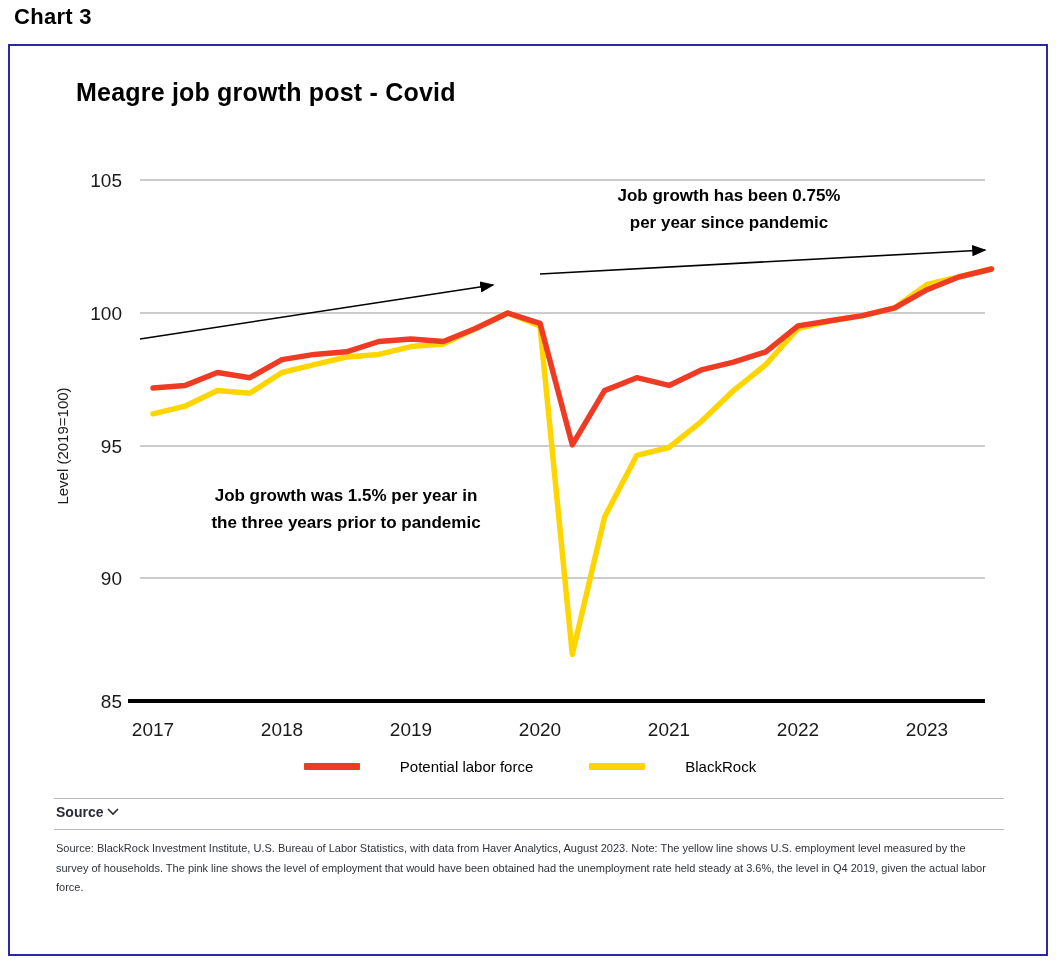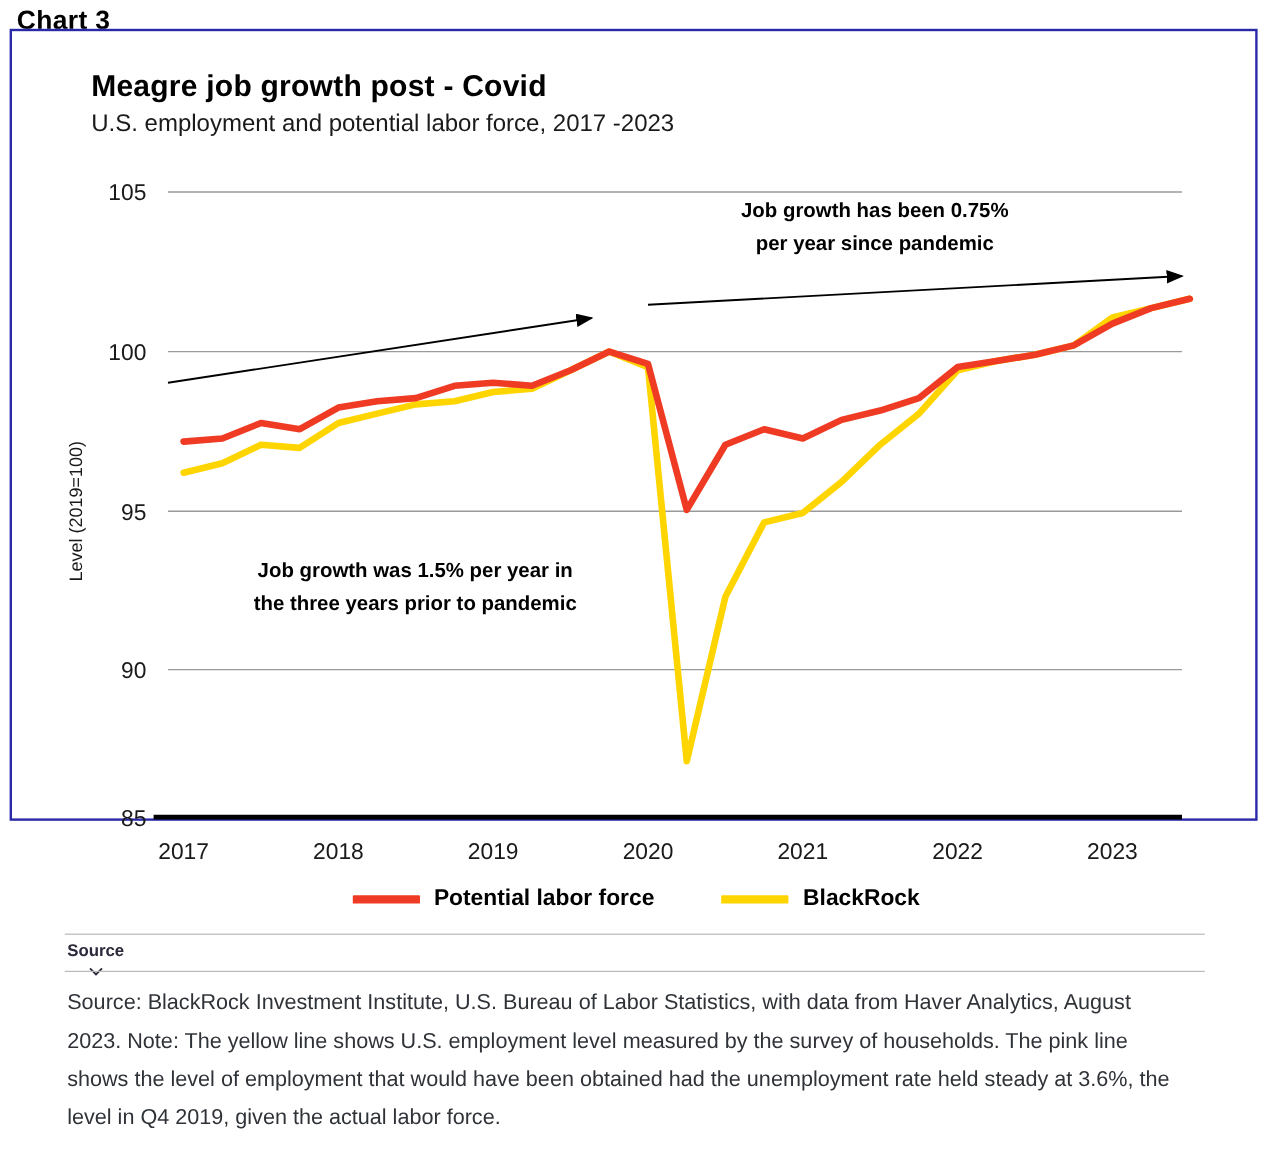--- a/index.html
+++ b/index.html
@@ -20,23 +20,23 @@
     top: 4px;
     font-size: 22px;
     font-weight: bold;
     color: #000;
     letter-spacing: 0.3px;
     text-align: right;
   }
   #panel {
     position: absolute;
     left: 8px;
-    top: 24px;
+    top: 44px;
     width: 1040px;
-    height: 660px;
+    height: 912px;
     border: 2px solid #2a2aa8;
     box-sizing: border-box;
     background: #fff;
   }
   #chart-title {
     position: absolute;
     left: 66px;
     top: 32px;
     font-size: 25px;
     font-weight: bold;
@@ -72,59 +72,59 @@
     display: flex;
     align-items: center;
     gap: 12px;
   }
   .legend-swatch {
     width: 56px;
     height: 7px;
     border-radius: 1px;
   }
   .legend-text {
-    font-size: 19px;
-    font-weight: bold;
+    font-size: 15px;
+    font-weight: normal;
     color: #000;
+    margin-left: 28px;
   }
   #source-divider {
     position: absolute;
     left: 44px;
     top: 752px;
     width: 950px;
     height: 1px;
     background: #b9b9b9;
   }
   #source-toggle {
     position: absolute;
     left: 46px;
     top: 758px;
     font-size: 14px;
     font-weight: bold;
     color: #2a2a3a;
     display: flex;
     align-items: center;
     gap: 4px;
     cursor: pointer;
-    flex-direction: column;
   }
   #source-divider2 {
     position: absolute;
     left: 44px;
     top: 783px;
     width: 950px;
     height: 1px;
     background: #b9b9b9;
   }
   #source-text {
     position: absolute;
     left: 46px;
     top: 793px;
     width: 930px;
-    font-size: 18px;
+    font-size: 11px;
     line-height: 1.78;
     color: #2f3338;
   }
   .axis-tick-label {
     font-size: 19px;
     fill: #1a1a1a;
   }
   .y-axis-title {
     font-size: 15px;
     fill: #1a1a1a;
@@ -136,21 +136,20 @@
   }
 </style>
 </head>
 <body>
 
 <div id="chart-label">Chart 3</div>
 
 <div id="panel">
 
   <div id="chart-title">Meagre  job growth post - Covid</div>
-  <div id="chart-subtitle">U.S. employment and potential labor force, 2017     -2023</div>
 
   <div id="plot-wrap">
     <svg width="1040" height="760" viewBox="0 0 1040 760">
 
       <g>
         <line x1="130" y1="134" x2="975" y2="134" stroke="#9a9a9a" stroke-width="1.2"></line>
         <line x1="130" y1="267" x2="975" y2="267" stroke="#9a9a9a" stroke-width="1.2"></line>
         <line x1="130" y1="400" x2="975" y2="400" stroke="#9a9a9a" stroke-width="1.2"></line>
         <line x1="130" y1="532" x2="975" y2="532" stroke="#9a9a9a" stroke-width="1.2"></line>
       </g>

